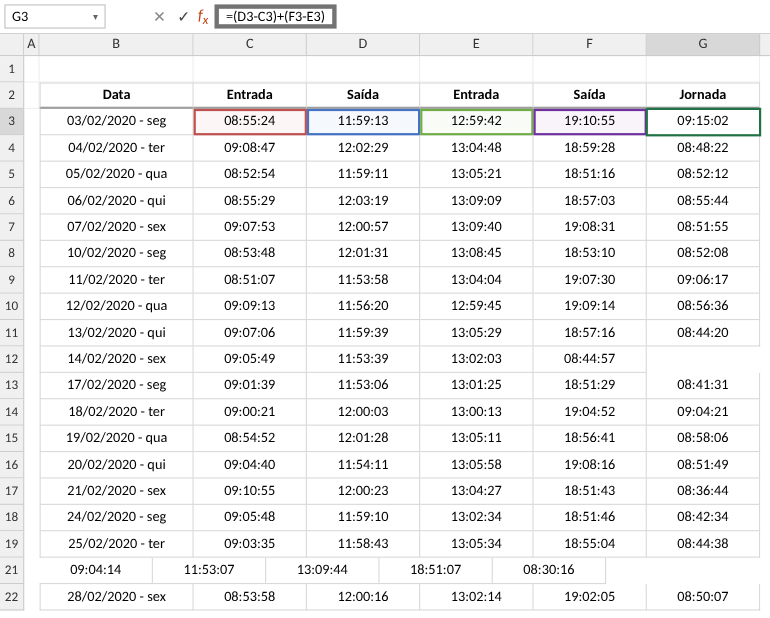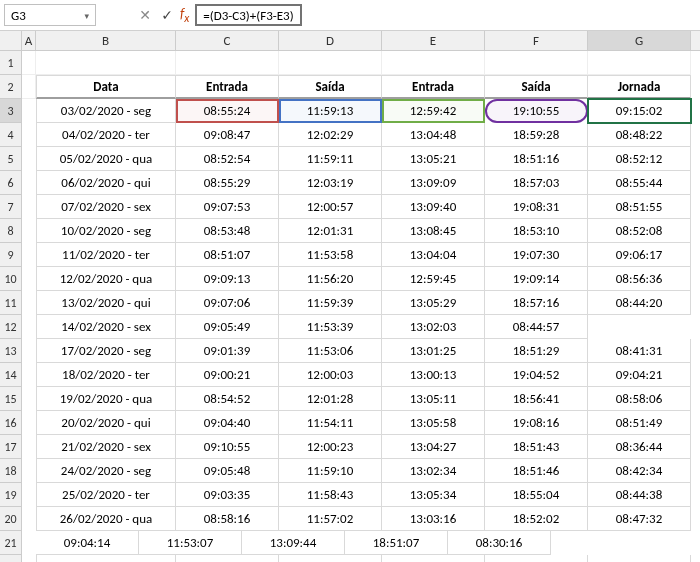--- a/index.html
+++ b/index.html
@@ -5,21 +5,21 @@
   * { box-sizing: border-box; margin: 0; padding: 0; }
   body { font-family: Calibri, Arial, sans-serif; background: #fff; width: 700px; height: 562px; overflow: hidden; font-size: 13px; color: #000; }
   
   .toolbar { height: 28px; border-bottom: 1px solid #d0d0d0; display: flex; align-items: center; padding: 15px 4px; background: #fff; }
   .name-box { width: 92px; height: 22px; border: 1px solid #c0c0c0; background: #fff; display: flex; align-items: center; padding: 0 6px; font-size: 13px; position: relative; }
   .name-box-arrow { margin-left: auto; font-size: 9px; color: #666; }
   .tb-gap { width: 38px; }
   .tb-icon { width: 22px; height: 22px; display: flex; align-items: center; justify-content: center; color: #888; font-size: 14px; }
   .tb-icon.dark { color: #444; }
   .fx { font-style: italic; font-size: 14px; color: #c2410c; margin: 0 6px 0 2px; }
-  .formula-box { border: 2px solid #737373; height: 22px; display: flex; align-items: center; padding: 0 6px; font-size: 13px; font-family: Calibri, Arial, sans-serif; }
+  .formula-box { border: 4px solid #737373; height: 22px; display: flex; align-items: center; padding: 0 6px; font-size: 13px; font-family: Calibri, Arial, sans-serif; }
   
   .grid-area { position: relative; }
   
   .col-headers { display: flex; height: 20px; background: #f0f0f0; border-bottom: 1px solid #ccc; }
   .corner { width: 22px; border-right: 1px solid #ccc; background: #f0f0f0; }
   .col-h { text-align: center; font-size: 13px; color: #333; border-right: 1px solid #ccc; display: flex; align-items: center; justify-content: center; background: #f0f0f0; }
   .col-h.sel { background: #d8d8d8; }
   
   .row { display: flex; height: 24px; }
   .row-h { width: 22px; display: flex; align-items: center; justify-content: center; font-size: 12px; color: #333; background: #f0f0f0; border-right: 1px solid #ccc; border-bottom: 1px solid #ccc; }
@@ -31,21 +31,21 @@
   
   .hdr { font-weight: bold; border-bottom: 2px solid #9e9e9e !important; border-right: 1px solid #d9d9d9 !important; border-top: 1px solid #d9d9d9; }
   .hdr.first { border-left: 1px solid #d9d9d9; text-align: center; }
   .tbl .cell { border-right: 1px solid #d9d9d9; border-bottom: 1px solid #d9d9d9; }
   .tbl .colA { border: none !important; }
   .tbl .first { border-left: 1px solid #d9d9d9; }
   
   .ol-red { outline: 2px solid #c0504d; outline-offset: -2px; background: rgba(192,80,77,0.05); }
   .ol-blue { outline: 2px solid #4472c4; outline-offset: -2px; background: rgba(68,114,196,0.05); }
   .ol-green { outline: 2px solid #70ad47; outline-offset: -2px; background: rgba(112,173,71,0.05); }
-  .ol-purple { outline: 2px solid #7030a0; outline-offset: -2px; background: rgba(112,48,160,0.05); border-radius: 12px; }
+  .ol-purple { outline: 2px solid #7030a0; outline-offset: -2px; background: rgba(112,48,160,0.05); }
   .ol-sel { outline: 2px solid #217346; outline-offset: -1px; z-index: 2; }
   
   .row1 .cell { border-bottom: 1px solid #eee; }
 </style>
 </head>
 <body>
 
 <div class="toolbar">
   <div class="name-box">
     <span>G3</span>
@@ -256,30 +256,20 @@
         <div class="row-h">19</div>
         <div class="cell colA"></div>
         <div class="cell colB first">25/02/2020 - ter</div>
         <div class="cell colC">09:03:35</div>
         <div class="cell colD">11:58:43</div>
         <div class="cell colE">13:05:34</div>
         <div class="cell colF">18:55:04</div>
         <div class="cell colG">08:44:38</div>
       </div>
       <div class="row tbl">
-        <div class="row-h">20</div>
-        <div class="cell colA"></div>
-        <div class="cell colB first">26/02/2020 - qua</div>
-        <div class="cell colC">08:58:16</div>
-        <div class="cell colD">11:57:02</div>
-        <div class="cell colE">13:03:16</div>
-        <div class="cell colF">18:52:02</div>
-        <div class="cell colG">08:47:32</div>
-      </div>
-      <div class="row tbl">
         <div class="row-h">21</div>
         <div class="cell colA"></div>
         <div class="cell colC">09:04:14</div>
         <div class="cell colD">11:53:07</div>
         <div class="cell colE">13:09:44</div>
         <div class="cell colF">18:51:07</div>
         <div class="cell colG">08:30:16</div>
       </div>
       <div class="row tbl">
         <div class="row-h">22</div>

